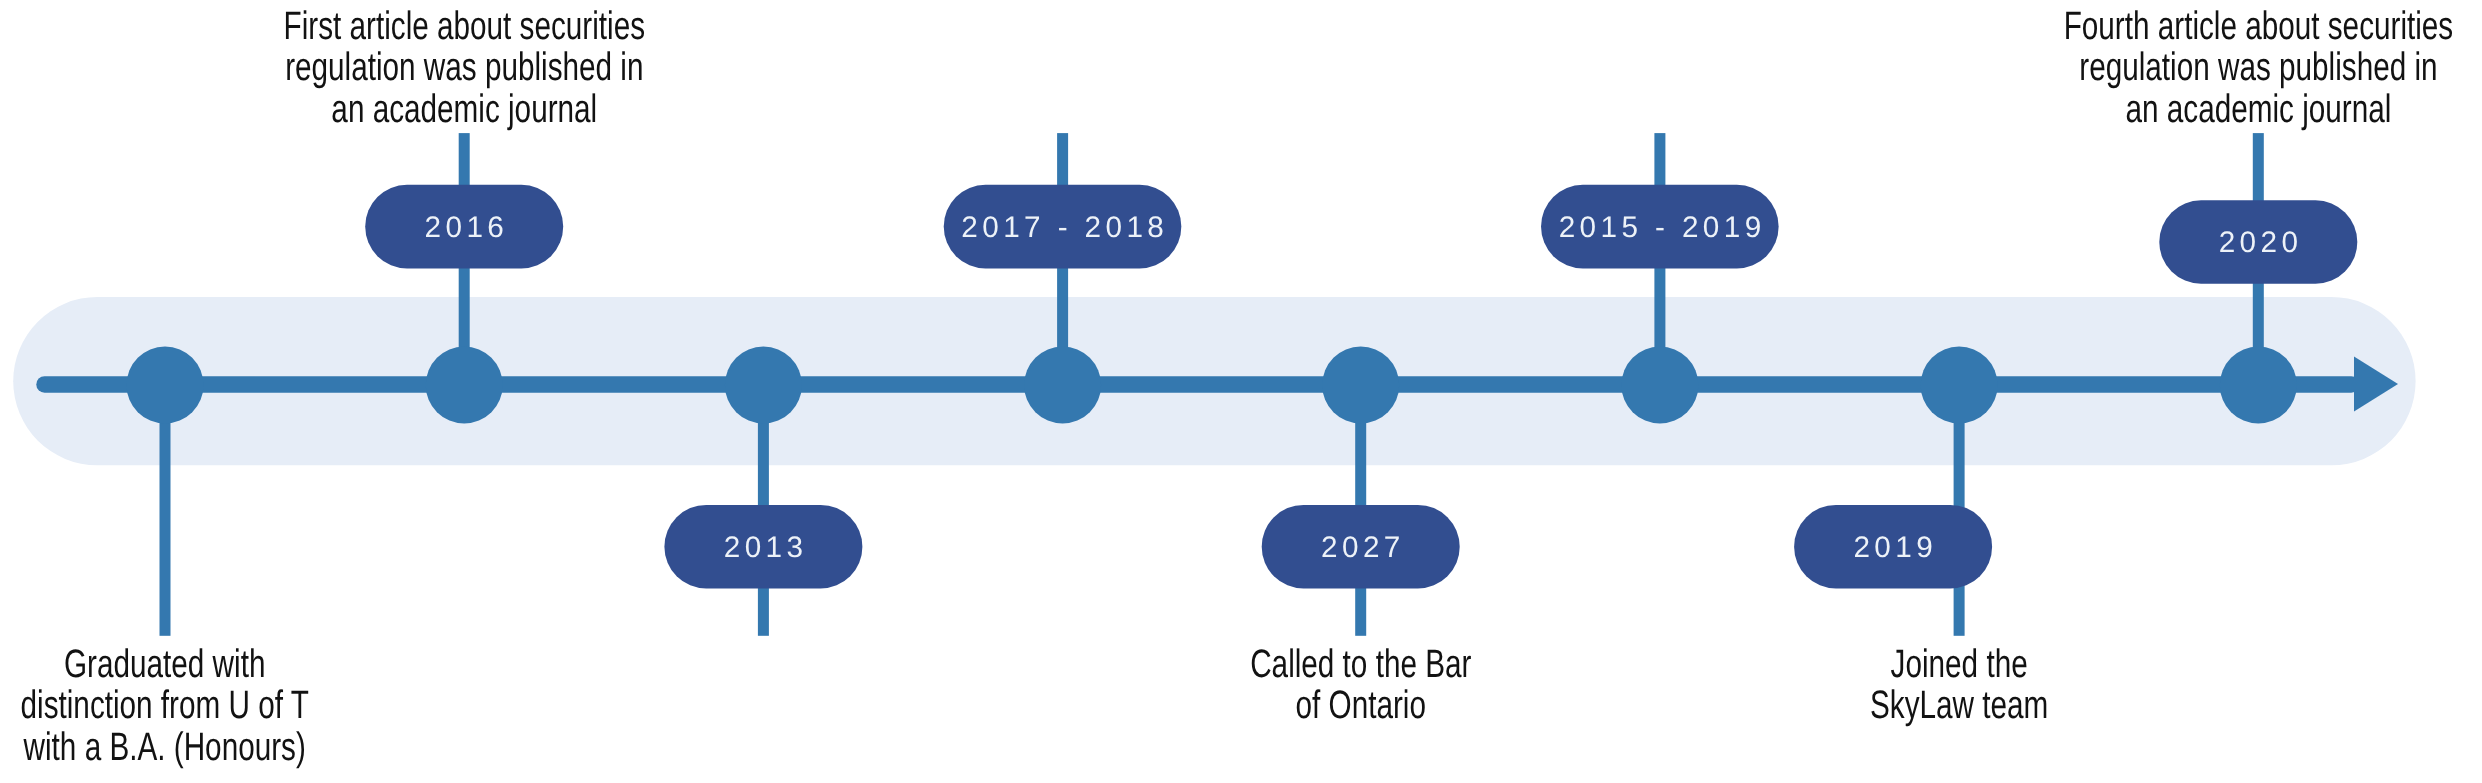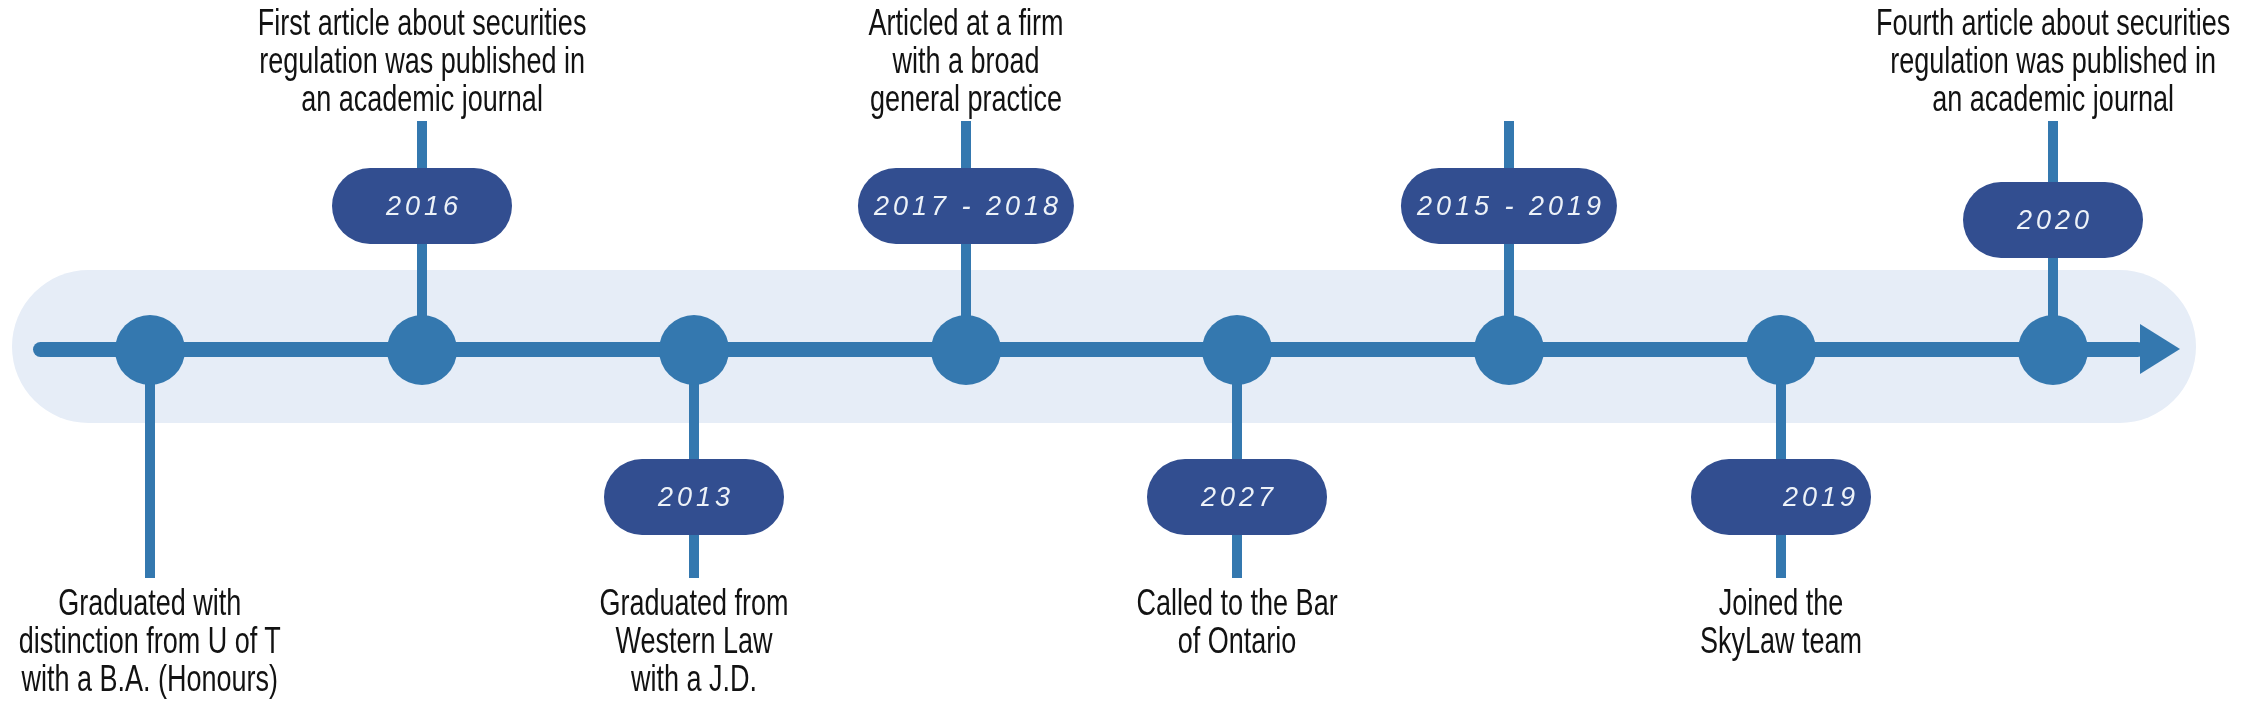--- a/index.html
+++ b/index.html
@@ -26,21 +26,20 @@
   .event.below .connector{top:350px;height:228px;}
   .dot{
     position:absolute;top:315px;width:70px;height:70px;border-radius:50%;
     background:var(--line,#3478af);
   }
   .badge{
     position:absolute;height:76px;min-width:180px;padding:0 12px;box-sizing:border-box;
     border-radius:38px;background:var(--badge,#324e90);
     display:flex;align-items:center;justify-content:center;
     transform:translateX(-50%);
-    font-style:italic;
   }
   .event.above .badge{top:168px;}
   .event.below .badge{top:459px;}
   .badge-label{
     color:var(--badge-text,#edf2f8);font-size:27px;letter-spacing:4px;
     padding-left:4px;white-space:pre;
   }
   .desc{
     position:absolute;width:680px;transform:translateX(-50%);
     display:flex;flex-direction:column;align-items:center;
@@ -80,36 +79,26 @@
 regulation was published in
 an academic journal</div>
     </div>
   </div>
     <div class="event below">
     <div class="connector" style="left: 689px;"></div>
     <div class="dot" style="left: 659px;"></div>
     <div class="badge" style="left: 694px;">
       <span class="badge-label">2013</span>
     </div>
-    <div class="desc" style="left: 694px;">
-      <div class="desc-text">Graduated from
-Western Law
-with a J.D.</div>
-    </div>
   </div>
     <div class="event above">
     <div class="connector" style="left: 961px;"></div>
     <div class="dot" style="left: 931px;"></div>
     <div class="badge" style="left: 966px;">
       <span class="badge-label">2017 - 2018</span>
-    </div>
-    <div class="desc" style="left: 966px;">
-      <div class="desc-text">Articled at a firm
-with a broad
-general practice</div>
     </div>
   </div>
     <div class="event below">
     <div class="connector" style="left: 1232px;"></div>
     <div class="dot" style="left: 1202px;"></div>
     <div class="badge" style="left: 1237px;">
       <span class="badge-label">2027</span>
     </div>
     <div class="desc" style="left: 1237px;">
       <div class="desc-text">Called to the Bar
@@ -119,21 +108,21 @@
     <div class="event above">
     <div class="connector" style="left: 1504px;"></div>
     <div class="dot" style="left: 1474px;"></div>
     <div class="badge" style="left: 1509px;">
       <span class="badge-label">2015 - 2019</span>
     </div>
   </div>
     <div class="event below">
     <div class="connector" style="left: 1776px;"></div>
     <div class="dot" style="left: 1746px;"></div>
-    <div class="badge" style="left: 1781px; justify-content: flex-end;">
+    <div class="badge" style="left: 1721px;">
       <span class="badge-label">2019</span>
     </div>
     <div class="desc" style="left: 1781px;">
       <div class="desc-text">Joined the
 SkyLaw team</div>
     </div>
   </div>
     <div class="event above">
     <div class="connector" style="left: 2048px;"></div>
     <div class="dot" style="left: 2018px;"></div>

